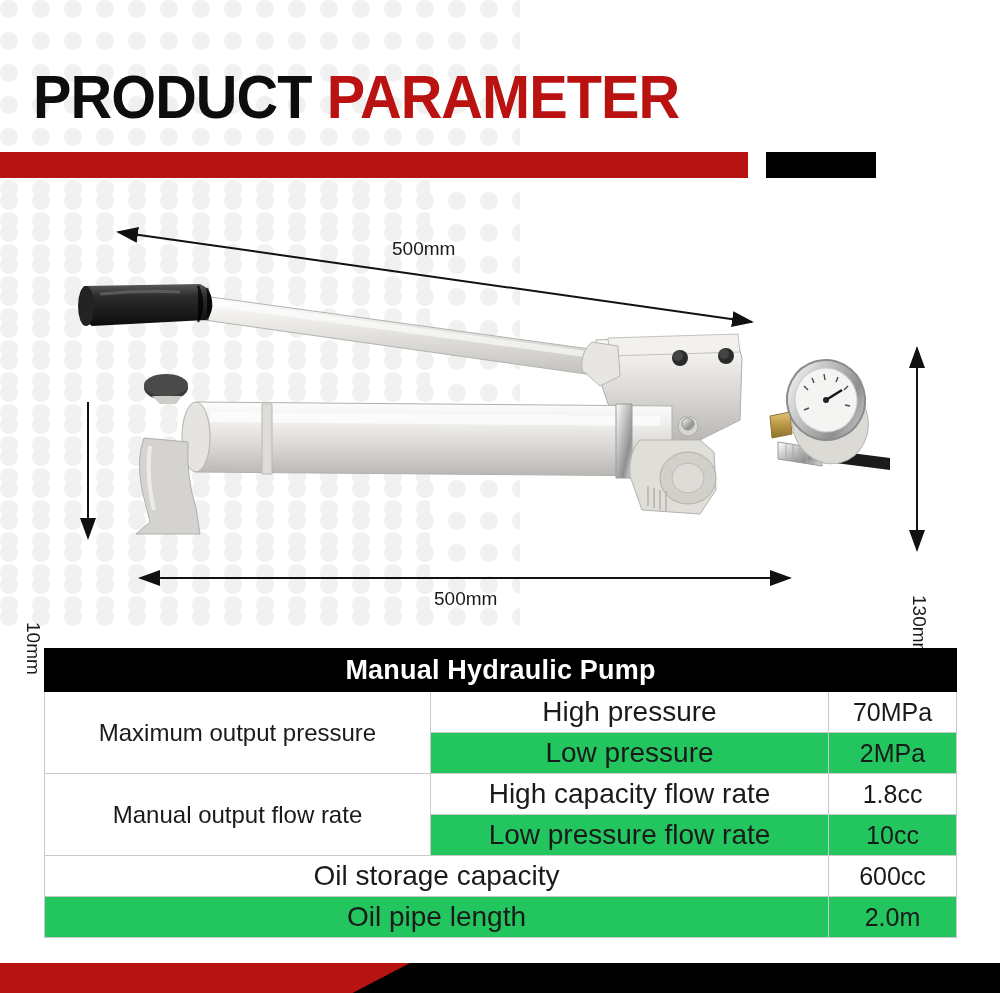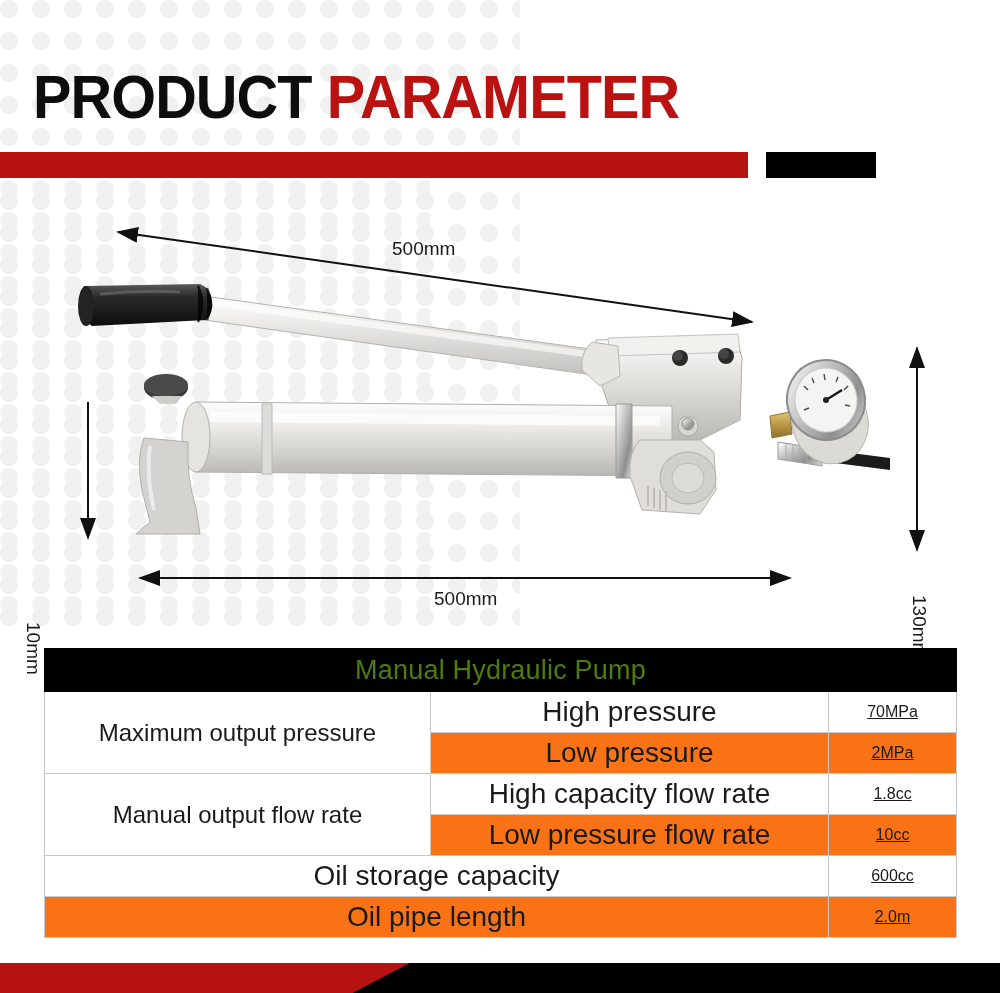--- a/index.html
+++ b/index.html
@@ -79,30 +79,30 @@
   .spec td,.spec th{
     border:1px solid #c9c9c9;
     padding:0;
     text-align:center;
     vertical-align:middle;
     color:#1a1a1a;
     font-weight:400;
     font-size:28px;
   }
   .spec .hdr{
-    background:#000000;color:#4d7c0f;
-    font-size:27px;font-weight:400;
+    background:#000000;color:#ffffff;
+    font-size:27px;font-weight:700;
     height:42px;border:1px solid #000;
     letter-spacing:.2px;
   }
   .spec .rowA{background:#ffffff;margin-left:44px;}
-  .spec .rowB{background:#f97316;}
+  .spec .rowB{background:#22c55e;}
   .spec .cell{height:40px;}
   .spec .label-cell{background:#ffffff;font-size:24px;}
-  .spec .val{font-size:16px;text-decoration:underline;}
+  .spec .val{font-size:25px;}
 
   
   .footer-accent{
     position:absolute;left:0;bottom:0;width:1000px;height:30px;
     background:#000000;
   }
   .footer-red{
     position:absolute;left:0;bottom:0;width:410px;height:30px;
     background:#b71313;
     clip-path:polygon(0 0, 100% 0, 86% 100%, 0 100%);

